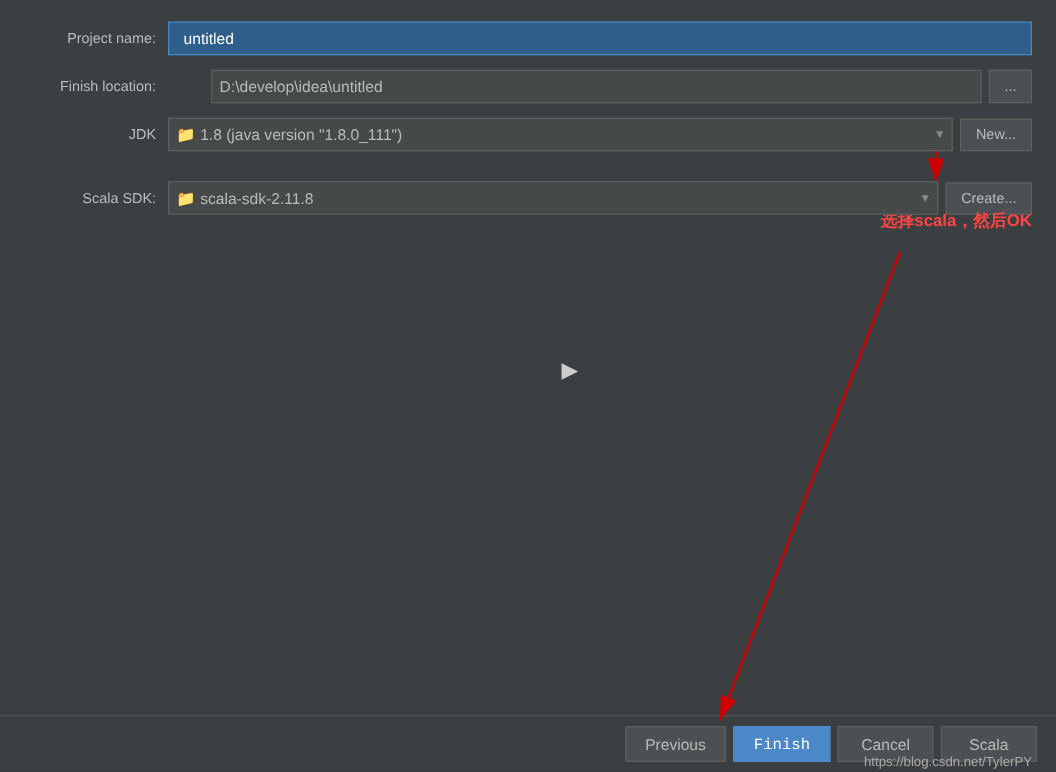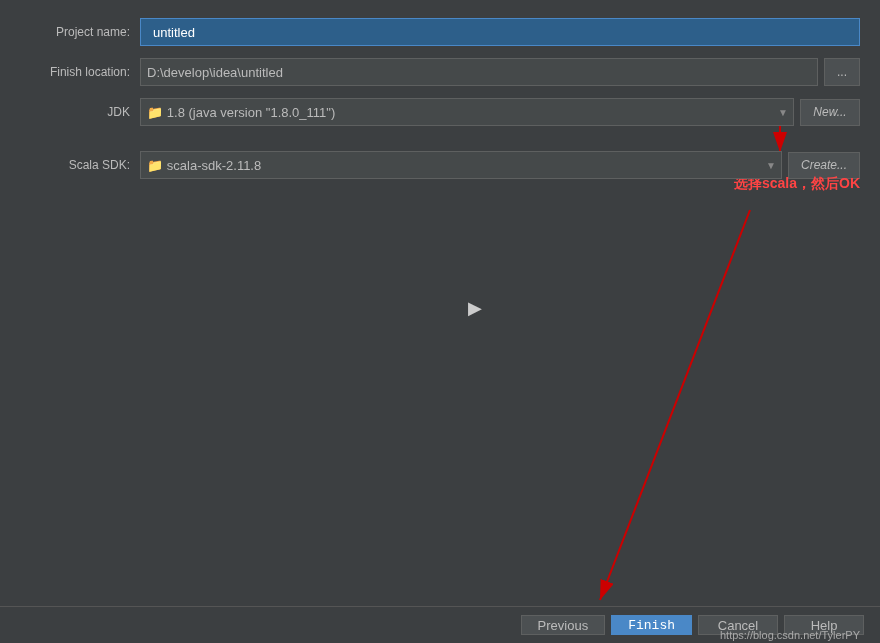--- a/index.html
+++ b/index.html
@@ -62,20 +62,21 @@
 
     .form-input-with-btn {
       display: flex;
       flex: 1;
       align-items: center;
       gap: 6px;
     }
 
     .form-input-with-btn .form-input {
       flex: 1;
+      margin-left: 36px;
     }
 
     .btn-small {
       height: 28px;
       min-width: 36px;
       background: #4c5052;
       border: 1px solid #5e6060;
       color: #bbbbbb;
       cursor: pointer;
       font-size: 12px;
@@ -88,21 +89,20 @@
     .btn-new {
       height: 27px;
       min-width: 60px;
       background: #4c5052;
       border: 1px solid #5e6060;
       color: #bbbbbb;
       cursor: pointer;
       font-size: 12px;
       padding: 0 12px;
       margin-left: 6px;
-      font-style: italic;
     }
 
     .select-wrapper {
       flex: 1;
       position: relative;
       display: flex;
       align-items: center;
     }
 
     .select-wrapper select {
@@ -165,21 +165,21 @@
       display: flex;
       justify-content: flex-end;
       align-items: center;
       padding: 8px 16px;
       background: #3c3f41;
       border-top: 1px solid #555;
       gap: 6px;
     }
 
     .btn-footer {
-      height: 20px;
+      height: 30px;
       min-width: 80px;
       background: #4c5052;
       border: 1px solid #5e6060;
       color: #bbbbbb;
       cursor: pointer;
       font-size: 13px;
       padding: 0 16px;
     }
 
     .btn-footer.primary {
@@ -301,18 +301,18 @@
 
     <div class="empty-area"></div>
 
   </div>
 
 
   <div class="footer">
     <button class="btn-footer">Previous</button>
     <button class="btn-footer primary">Finish</button>
     <button class="btn-footer">Cancel</button>
-    <button class="btn-footer">Help</button>
+    <button class="btn-footer">Scala</button>
   </div>
 
   <div class="watermark">https://blog.csdn.net/TylerPY</div>
 
 </div>
 
 </body></html>

